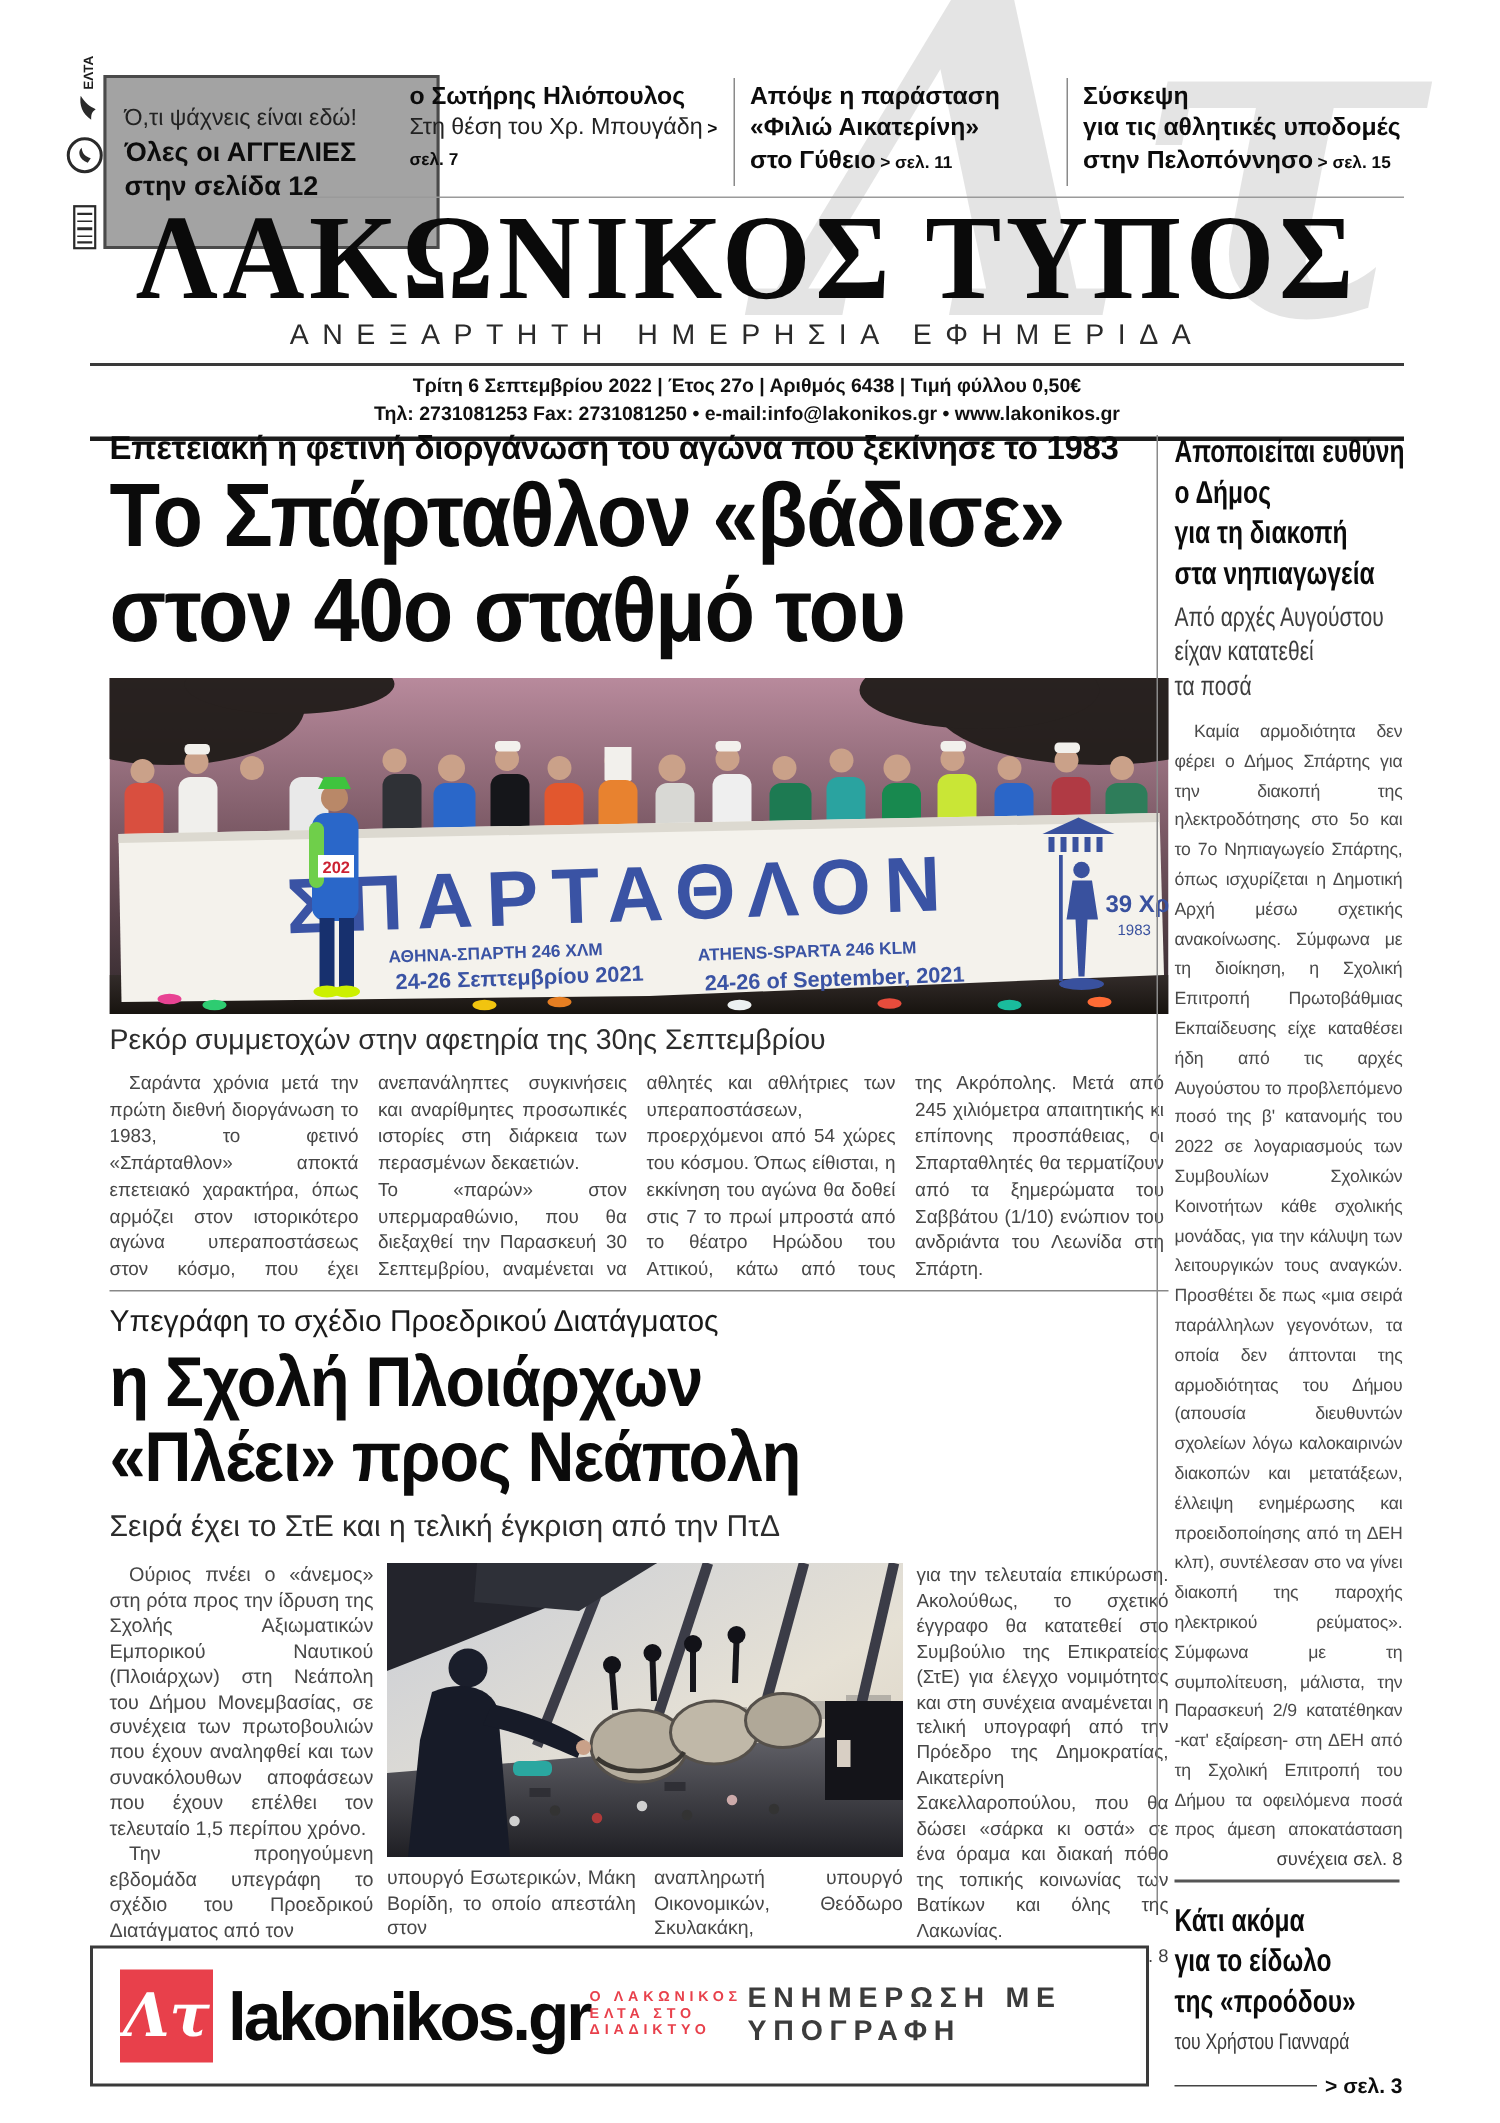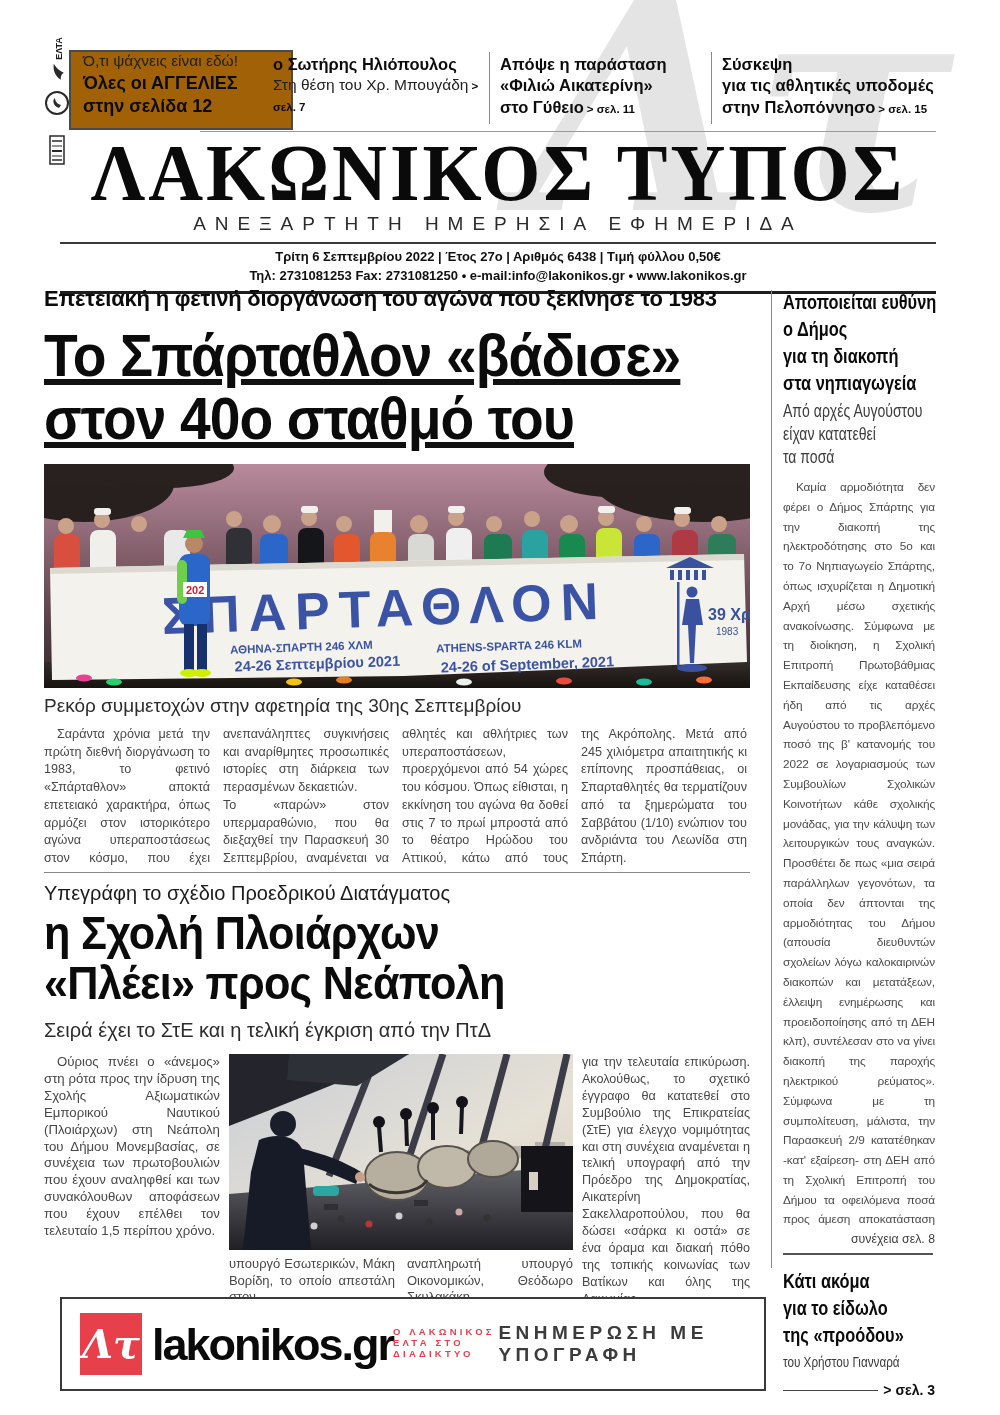--- a/index.html
+++ b/index.html
@@ -4,21 +4,21 @@
 <style>
   html,body{margin:0;padding:0;background:#ffffff;}
   body{width:1000px;height:1415px;position:relative;overflow:hidden;
        font-family:"Liberation Sans","DejaVu Sans",sans-serif;color:#111;}
   .layer{position:absolute;z-index:2;}
   .wm{position:absolute;z-index:0;font-family:"DejaVu Serif","Liberation Serif",serif;
       font-style:italic;font-weight:bold;color:#d3d3d3;opacity:.6;line-height:1;pointer-events:none;}
   
   .postal{left:36px;top:52px;width:46px;display:flex;flex-direction:column;align-items:center;gap:22px;}
   .postal .mark{transform:rotate(-90deg);}
-  .adbox{left:69px;top:50px;width:196px;height:76px;border:2px solid #4a4a4a;padding:0 12px;background:#a16207;}
+  .adbox{left:69px;top:50px;width:196px;height:76px;border:2px solid #4a4a4a;padding:18px 12px;background:#a3a3a3;}
   .adbox .l1{font-size:15.5px;color:#222;margin-bottom:2px;}
   .adbox .l2,.adbox .l3{font-size:18px;font-weight:bold;line-height:1.3;color:#0c0c0c;}
   .teaser{top:54px;line-height:1.3;}
   .teaser .b{font-weight:bold;font-size:16.5px;color:#0c0c0c;}
   .teaser .lt{font-size:15.5px;color:#222;}
   .teaser .pg{font-weight:bold;font-size:11.5px;color:#0c0c0c;margin-left:3px;}
   .t1{left:273px;width:210px;}
   .t2{left:500px;width:205px;}
   .t3{left:722px;width:215px;}
   .vdiv{position:absolute;z-index:2;width:1px;background:#8a8a8a;}
@@ -26,23 +26,23 @@
   
   .masthead{left:60px;top:136px;width:876px;text-align:center;}
   .mast-title{font-family:"Liberation Serif","DejaVu Serif",serif;font-weight:bold;
               font-size:76px;line-height:.95;letter-spacing:3px;white-space:nowrap;
               transform:scale(1.0,1.06);color:#0a0a0a;}
   .mast-sub{margin-top:5px;font-size:19px;letter-spacing:9px;color:#2a2a2a;}
   .mast-rule1{margin-top:7px;border-top:2px solid #3a3a3a;}
   .datelines{padding:4px 0 5px;font-size:13px;font-weight:bold;color:#101010;line-height:1.45;}
   .mast-rule2{border-top:3px solid #1d1d1d;}
   
-  .main{left:44px;top:286px;width:706px;}
+  .main{left:73px;top:286px;width:706px;}
   .kicker1{font-size:22px;font-weight:bold;letter-spacing:-.2px;color:#0b0b0b;}
-  .headline1{margin-top:12px;text-decoration:underline;}
+  .headline1{margin-top:0;}
   .headline1 .hl{font-weight:bold;font-size:60px;line-height:63px;letter-spacing:-1px;color:#0b0b0b;}
   .condense{transform:scaleX(.92);transform-origin:0 50%;white-space:nowrap;display:block;}
   .condense78{transform:scaleX(.78);transform-origin:0 50%;white-space:nowrap;display:block;}
   .photo1{margin-top:14px;width:706px;height:224px;display:block;}
   .caption1{margin-top:7px;font-size:19px;color:#2d2d2d;}
   .bodycols{margin-top:9px;display:flex;gap:13px;height:143px;overflow:hidden;}
   .bcol{width:166px;font-size:12.6px;line-height:17.7px;text-align:justify;color:#474747;}
   .bcol p{margin:0;}
   .indent{text-indent:13px;}
   .cont{text-align:right;font-size:12.3px;color:#3e3e3e;margin-top:1px;}
@@ -308,20 +308,21 @@
       </div>
     <div class="hl">
         <span class="condense">«Πλέει» προς Νεάπολη</span>
       </div>
   </div>
   <div class="subhead2">Σειρά έχει το ΣτΕ και η τελική έγκριση από την ΠτΔ</div>
 
   <div class="art2-body">
     <div class="a2-left">
       <p class="indent">Ούριος πνέει ο «άνεμος» στη ρότα προς την ίδρυση της Σχολής Αξιωματικών Εμπορικού Ναυτικού (Πλοιάρχων) στη Νεάπολη του Δήμου Μονεμβασίας, σε συνέχεια των πρωτοβουλιών που έχουν αναληφθεί και των συνακόλουθων αποφάσεων που έχουν επέλθει τον τελευταίο 1,5 περίπου χρόνο.</p>
+      <p class="indent">Την προηγούμενη εβδομάδα υπεγράφη το σχέδιο του Προεδρικού Διατάγματος από τον</p>
     </div>
     <div class="a2-mid">
 
       <svg class="photo2" viewBox="0 0 344 196">
         <defs>
           <linearGradient id="win" x1="0" y1="0" x2="1" y2="1">
             <stop offset="0" stop-color="#c9cdd6"></stop>
               <stop offset=".6" stop-color="#e6e1d5"></stop>
               <stop offset="1" stop-color="#d8cfc0"></stop>
           </linearGradient>

